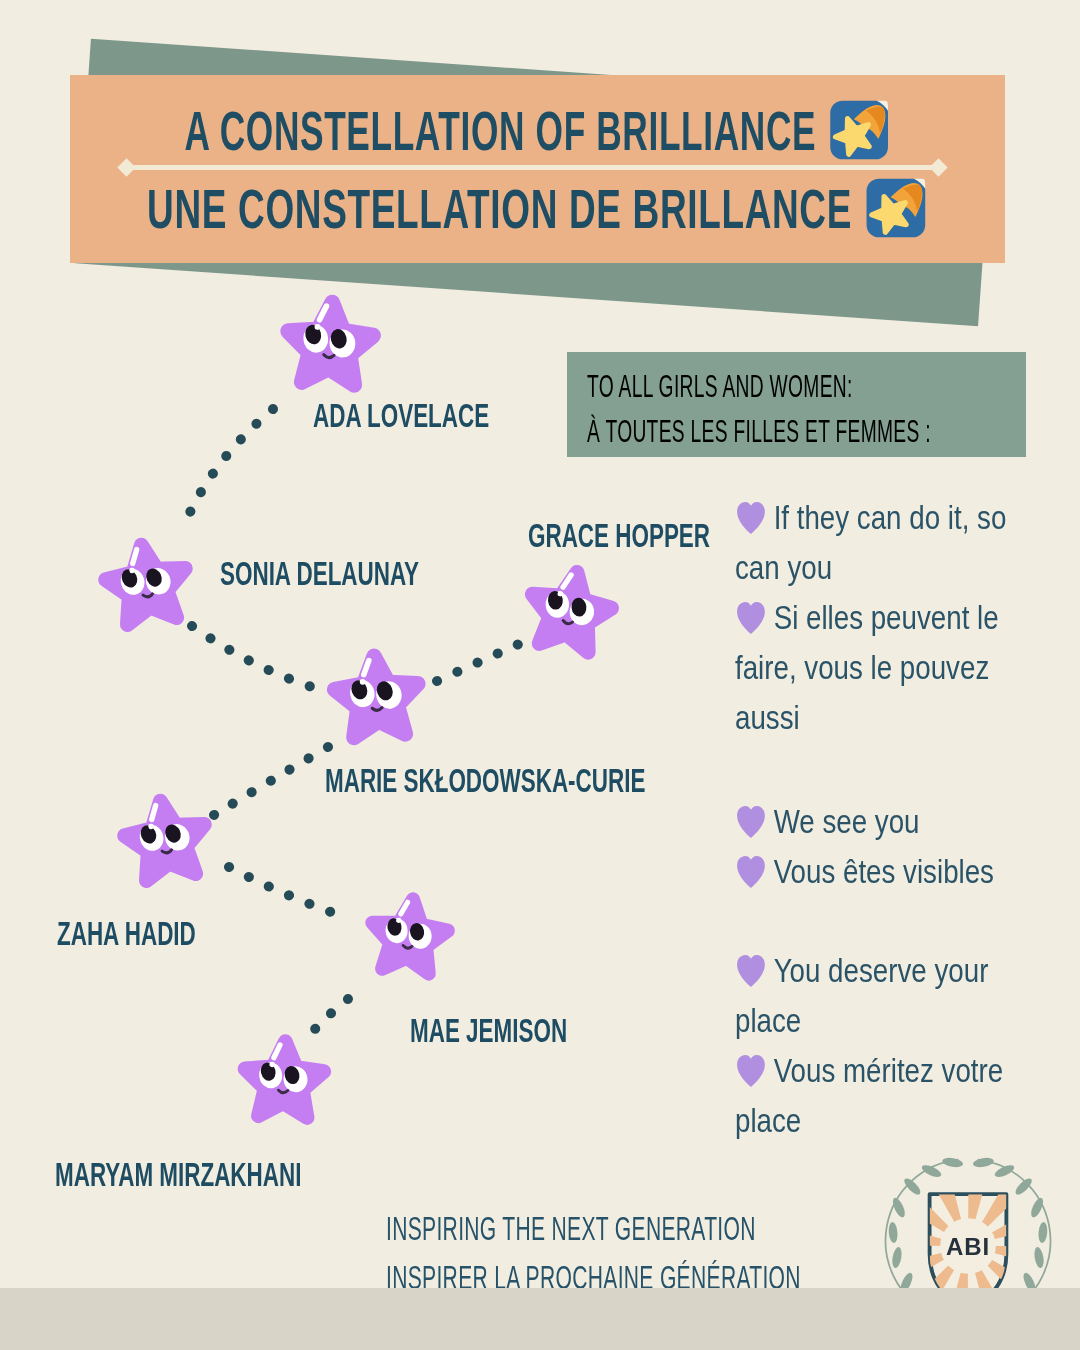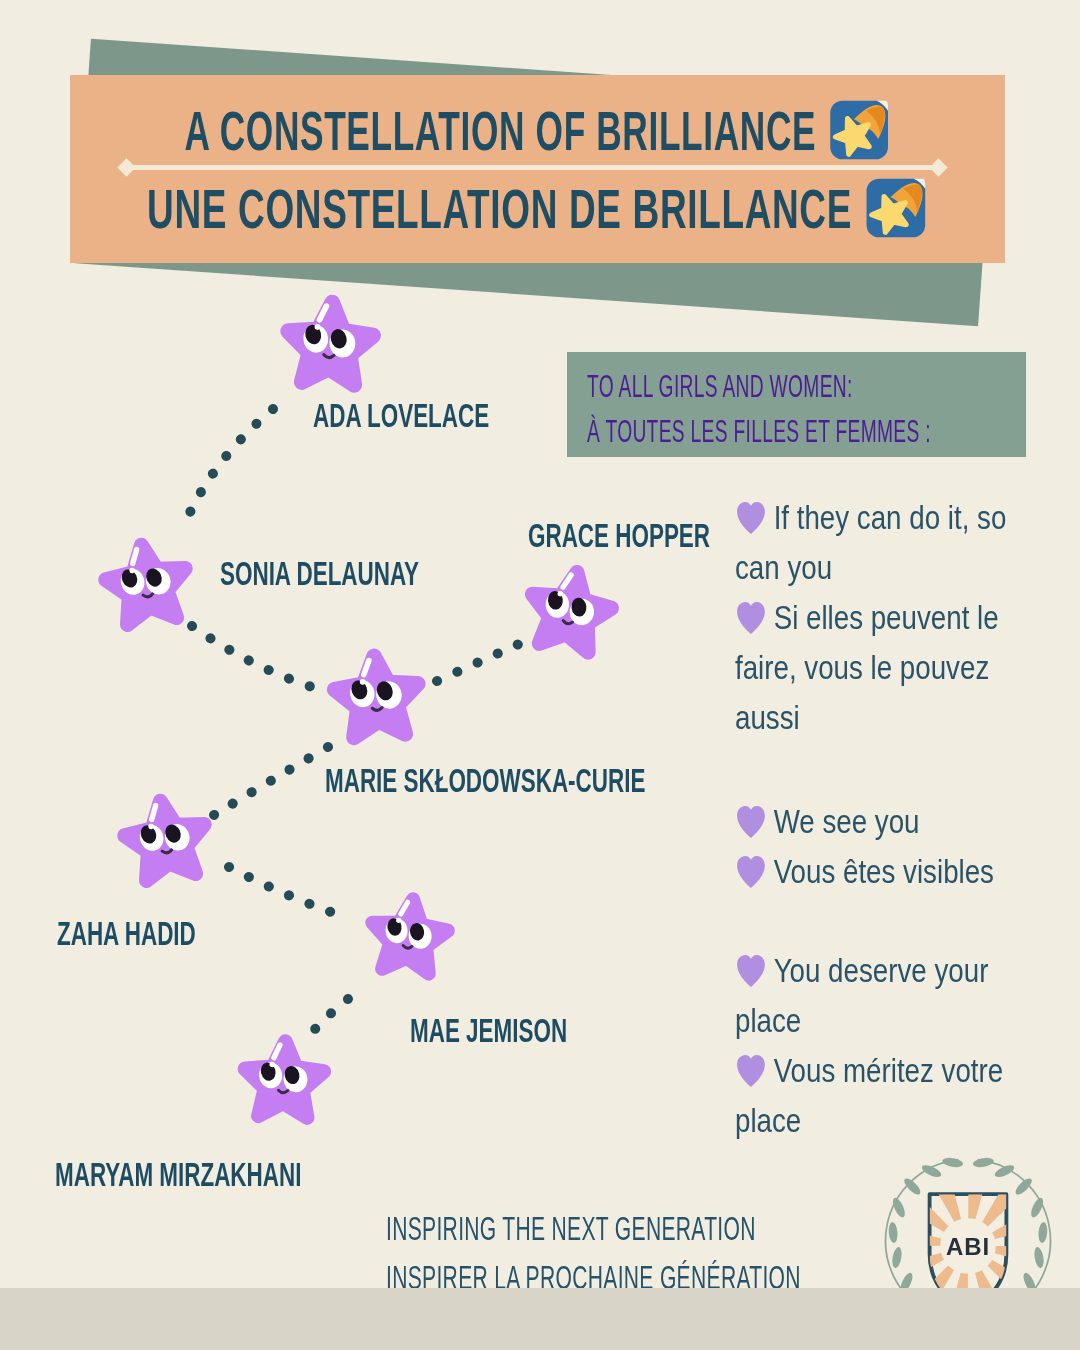--- a/index.html
+++ b/index.html
@@ -40,21 +40,21 @@
   }
   
   .constellation { position:absolute; left:0; top:0; }
   .star-label {
     position:absolute; font-weight:bold; font-size:34px; color:#1e4d63;
     white-space:nowrap; transform:scaleX(.66); transform-origin:left center;
   }
   
   .callout {
     position:absolute; left:567px; top:352px; width:459px; height:105px;
-    background:#84a093; color:#4c1d95; padding:12px 0 0 20px;
+    background:#84a093; color:#000000; padding:12px 0 0 20px;
   }
   .callout-line {
     font-size:31px; line-height:45px; letter-spacing:.5px; white-space:nowrap;
     transform:scaleX(.62); transform-origin:left center;
   }
   
   .msg-block { position:absolute; left:735px; width:380px; }
   .msg-block.b1 { top:493px; }
   .msg-block.b2 { top:797px; }
   .msg-block.b3 { top:946px; }

